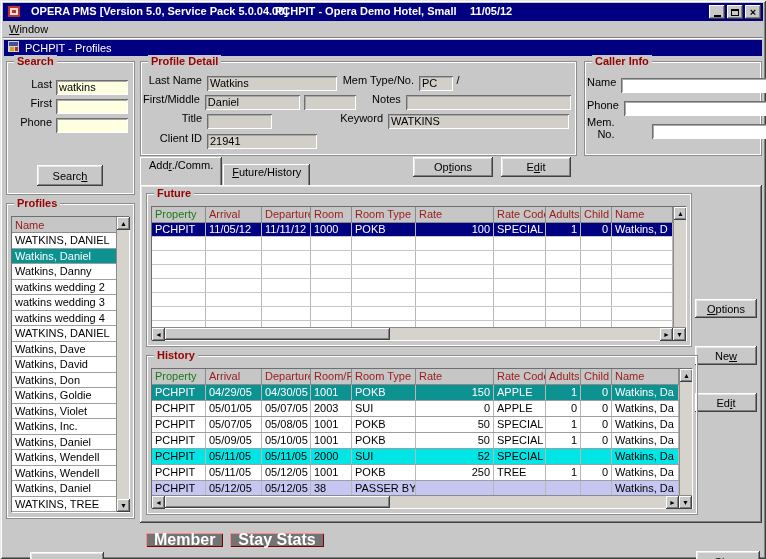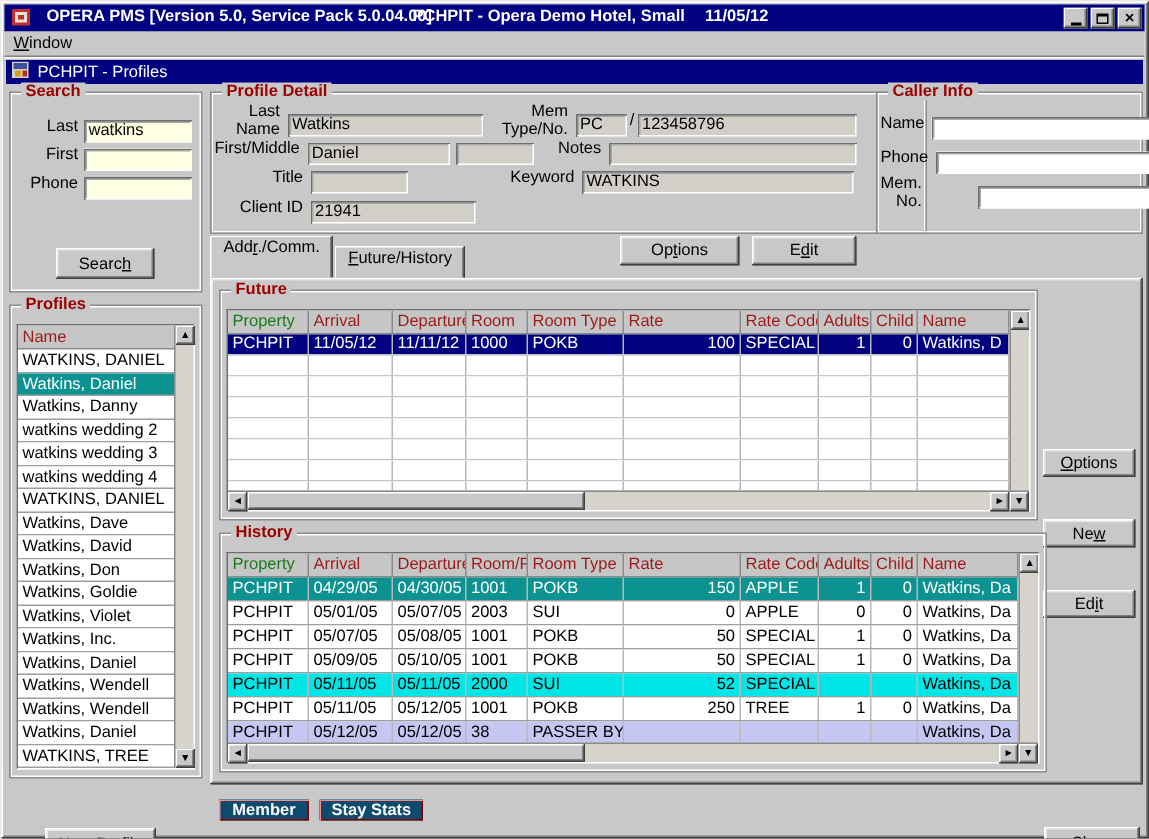--- a/index.html
+++ b/index.html
@@ -65,21 +65,21 @@
   .vscroll{width:13px; flex:none; background:#d6d3cc; border-left:1px solid #8a8a8a; display:flex; flex-direction:column;}
   .sq{width:13px; height:13px; flex:none; background:#c8c8c8; font-size:7px; line-height:13px; text-align:center; color:#000;
       box-shadow: inset -1px -1px 0 #404040, inset 1px 1px 0 #fff, inset -2px -2px 0 #808080;}
   .vtrack{flex:1;}
   .hscroll{height:13px; flex:none; background:#d6d3cc; border-top:1px solid #8a8a8a; display:flex;}
   .hthumb{width:225px; background:#c8c8c8; box-shadow: inset -1px -1px 0 #404040, inset 1px 1px 0 #fff, inset -2px -2px 0 #808080;}
   .htrack{flex:1;}
 
   
   .maincol{position:absolute; left:136px; right:0; top:0; bottom:0;}
-  .fs-detail{left:0; top:3px; width:478px; height:95px;}
+  .fs-detail{left:0; top:3px; width:437px; height:95px;}
   .pd-row{position:absolute; height:16px; display:flex; align-items:center;}
   .pd-label{text-align:right; padding-right:5px;}
   .fs-caller{left:444px; top:3px; right:0; height:95px;}
 
   
   .tabs{position:absolute; left:0; top:106px; height:21px; display:flex; align-items:flex-end;}
   .tab{height:28px; padding:2px 9px 0 9px; background:#c8c8c8; margin-right:1px; position:relative; z-index:1;
        box-shadow: inset -1px 0 0 #404040, inset 1px 1px 0 #fff, inset -2px 0 0 #808080;}
   .tab.active{height:21px; z-index:3;}
   .tabpanel{position:absolute; left:0; top:127px; right:0; bottom:0; background:#c8c8c8; z-index:2;
@@ -105,21 +105,21 @@
   .hl-lavender{background:#c6c6f2;}
   .hl-none,.hl-empty{background:#fff;}
 
   .side-btns{position:absolute; right:5px; top:90px; width:62px; display:flex; flex-direction:column; gap:4px;}
   .sbtn{height:19px; width:62px;}
 
   
   .footer{position:absolute; left:4px; right:4px; bottom:4px; height:30px;}
   .newprofile-btn{position:absolute; left:26px; top:3px; width:74px; height:22px;}
   .badges{position:absolute; left:142px; top:8px; display:flex; gap:7px;}
-  .badge{min-width:60px; height:14px; background:#0c4a6e; color:#fff; font-weight:bold; font-size:11px;
+  .badge{min-width:60px; height:14px; background:#737373; color:#fff; font-weight:bold; font-size:16px;
          display:flex; align-items:center; justify-content:center; padding:0 8px;
          box-shadow: inset 1px 1px 0 #ff8a8a, inset -1px -1px 0 #7a0000;}
   .close-btn{position:absolute; right:2px; top:2px; width:64px; height:22px;}
 </style>
 </head>
 <body>
 
 <div class="win">
 
   <div class="titlebar">
@@ -221,21 +221,20 @@
     <div class="maincol">
 
       <div class="groupbox fs-detail">
         <span class="legend">Profile Detail</span>
         <div class="pd-row" style="left:2px; top:10px; width:428px;">
           <span class="pd-label" style="width:64px">Last Name</span>
           <input class="field gray" style="width: 130px;" readonly="" value="Watkins">
           <span class="pd-label" style="width:82px; margin-left:0;">Mem Type/No.</span>
           <input class="field gray" style="width: 34px;" readonly="" value="PC">
           <span style="width:10px; text-align:center">/</span>
-          <input class="field gray" style="width: 146px;" readonly="" value="123458796">
         </div>
         <div class="pd-row" style="left:2px; top:29px; width:428px;">
           <span class="pd-label" style="width:64px">First/Middle</span>
           <input class="field gray" style="width: 95px;" readonly="" value="Daniel">
           <input class="field gray" style="width: 52px; margin-left: 4px;" readonly="" value="">
           <span class="pd-label" style="width:57px">Notes</span>
           <input class="field gray" style="width: 190px;" readonly="" value="">
         </div>
         <div class="pd-row" style="left:2px; top:48px; width:428px;">
           <span class="pd-label" style="width:64px">Title</span>

